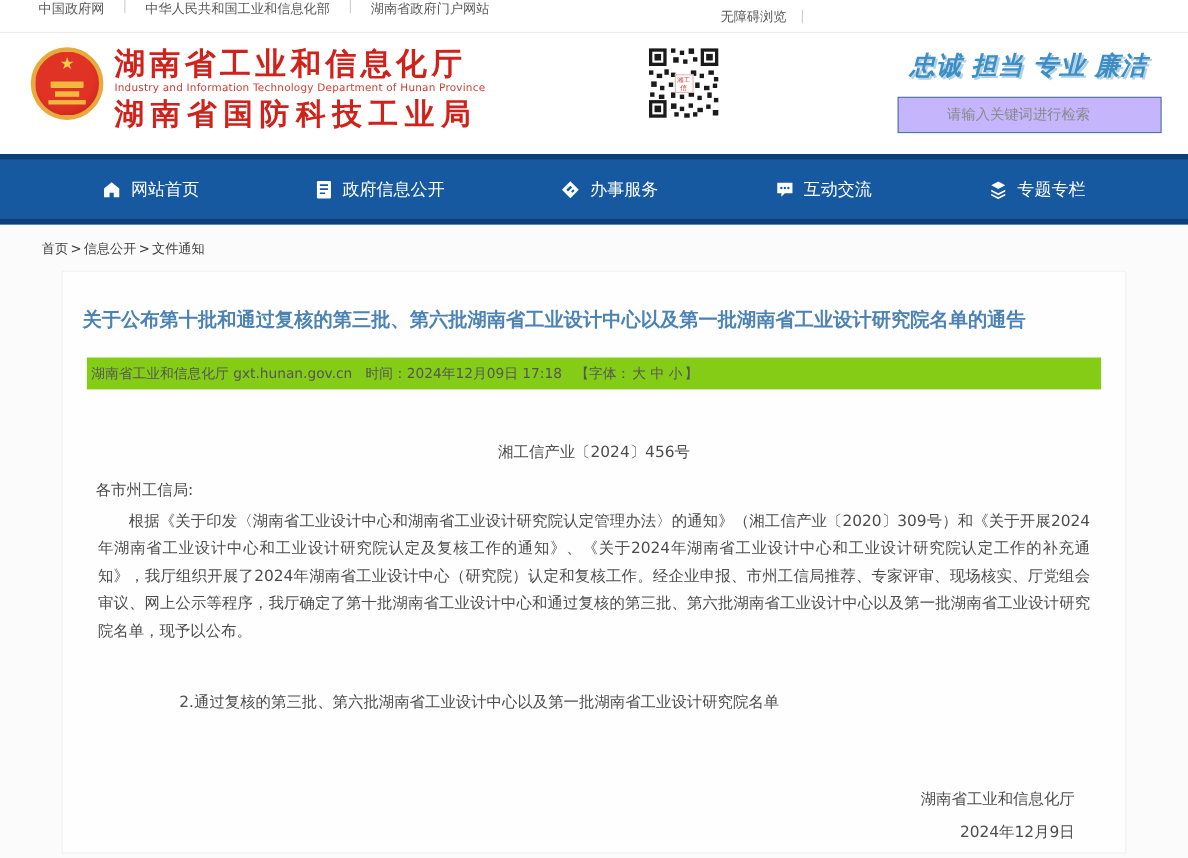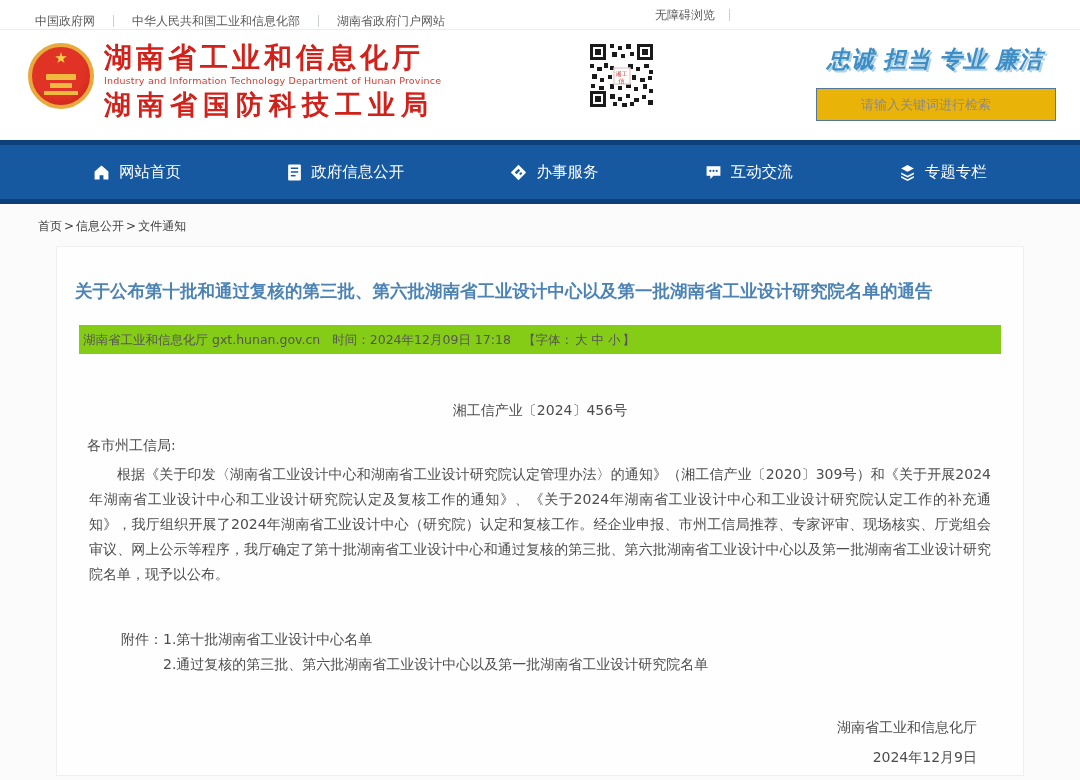--- a/index.html
+++ b/index.html
@@ -2,21 +2,21 @@
 <html><head>
 <meta charset="utf-8">
 <style>
   * { margin:0; padding:0; box-sizing:border-box; }
   html,body { width:1080px; height:780px; overflow:hidden; background:#fbfbfb;
     font-family:"DejaVu Sans","Liberation Sans",sans-serif; }
 
   
   .topbar { position:relative; height:30px; background:#ffffff; border-bottom:1px solid #e9edf0;
     font-size:12px; color:#5a5a5a; }
-  .topbar-links { position:absolute; left:35px; top:0; height:42px; display:flex; align-items:center; }
+  .topbar-links { position:absolute; left:35px; top:0; height:42px; display:flex; align-items:flex-start; }
   .topbar-link { padding:0 18px; cursor:pointer; white-space:nowrap; }
   .topbar-link:first-child { padding-left:0; }
   .tb-sep { width:1px; height:12px; background:#c9ced4; }
   .topbar-access { position:absolute; left:655px; top:0; height:30px; display:flex; align-items:center; }
   .topbar-access .topbar-link { padding:0 14px 0 0; }
 
   
   .header { position:relative; height:110px; background:#ffffff; }
   .emblem { position:absolute; left:28px; top:13px; width:68px; height:72px; }
   .emblem-circle { width:66px; height:66px; border-radius:50%;
@@ -36,21 +36,21 @@
   .hdr-subtitle { color:#d0211a; font-size:27px; font-weight:bold; letter-spacing:6px; line-height:36px; white-space:nowrap; }
   .qr { position:absolute; left:588px; top:12px; width:67px; height:67px; background:#fff; }
   .qr svg { display:block; }
   .qr-center { position:absolute; left:50%; top:50%; transform:translate(-50%,-50%);
     background:#fff; border:1px solid #e0b9b9; width:17px; height:17px;
     color:#c4352c; font-size:6px; line-height:7px; text-align:center; padding-top:1px; }
   .slogan { position:absolute; left:810px; top:14px; width:250px; text-align:center; white-space:nowrap; }
   .slogan span { font-size:23px; font-weight:bold; font-style:italic; color:#3e8ec5;
     margin:0 4px; text-shadow:2px 2px 0 rgba(167,205,228,0.9); letter-spacing:1px; }
   .search-box { position:absolute; left:816px; top:58px; width:240px; height:33px;
-    border:1px solid #53779c; background:#eab308; }
+    border:1px solid #53779c; background:#c4b5fd; }
   .search-box input { width:100%; height:100%; border:none; outline:none; background:transparent;
     font-size:13px; color:#555; padding-left:44px;
     font-family:"DejaVu Sans","Liberation Sans",sans-serif; }
   .search-box input::placeholder { color:#8a8a8a; }
 
   
   .nav { height:64px; background:#1659a1; border-top:5px solid #0d4078; border-bottom:5px solid #0d4078;
     display:flex; justify-content:space-around; align-items:center; padding:0 40px; }
   .nav-item { display:flex; align-items:center; gap:9px; color:#ffffff; font-size:15.5px;
     cursor:pointer; white-space:nowrap; }
@@ -243,21 +243,20 @@
     <span>时间：2024年12月09日 17:18</span>
     <span style="margin-right:0;">【字体：</span><span class="meta-font-size">大</span><span class="meta-font-size">中</span><span class="meta-font-size">小</span><span style="margin-left:0;">】</span>
   </div>
 
   <div class="article-body">
     <div class="doc-number">湘工信产业〔2024〕456号</div>
     <div class="salutation">各市州工信局:</div>
     <div class="paragraph">根据《关于印发〈湖南省工业设计中心和湖南省工业设计研究院认定管理办法〉的通知》（湘工信产业〔2020〕309号）和《关于开展2024年湖南省工业设计中心和工业设计研究院认定及复核工作的通知》、《关于2024年湖南省工业设计中心和工业设计研究院认定工作的补充通知》，我厅组织开展了2024年湖南省工业设计中心（研究院）认定和复核工作。经企业申报、市州工信局推荐、专家评审、现场核实、厅党组会审议、网上公示等程序，我厅确定了第十批湖南省工业设计中心和通过复核的第三批、第六批湖南省工业设计中心以及第一批湖南省工业设计研究院名单，现予以公布。</div>
 
     <div class="attachments">
-      <div><span>附件：</span><span class="attachment-item">1.第十批湖南省工业设计中心名单</span></div>
       <div class="attachment-item2"><span class="attachment-item">2.通过复核的第三批、第六批湖南省工业设计中心以及第一批湖南省工业设计研究院名单</span></div>
     </div>
 
     <div class="signature-block">
       <div>湖南省工业和信息化厅</div>
       <div>2024年12月9日</div>
     </div>
   </div>
 </div>
 

